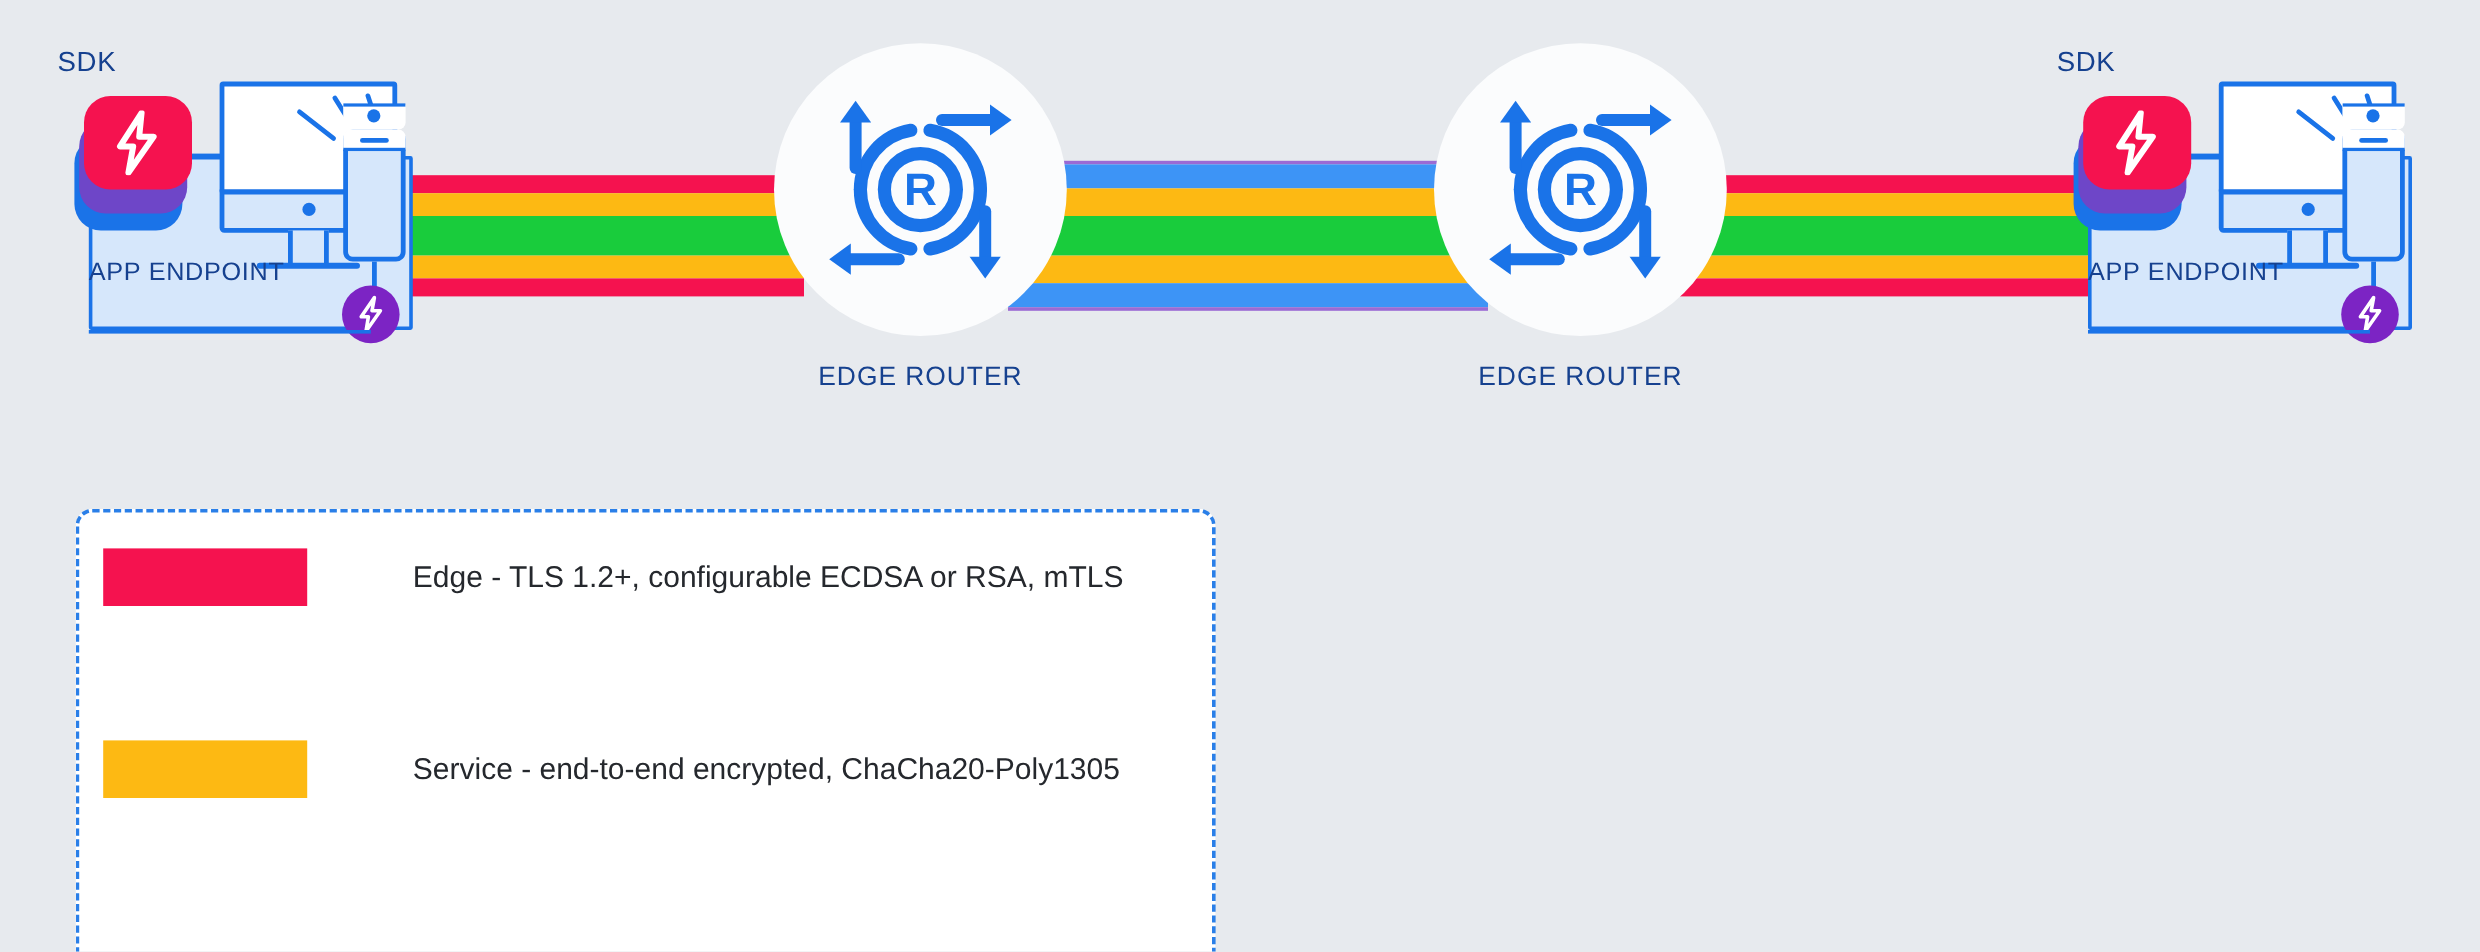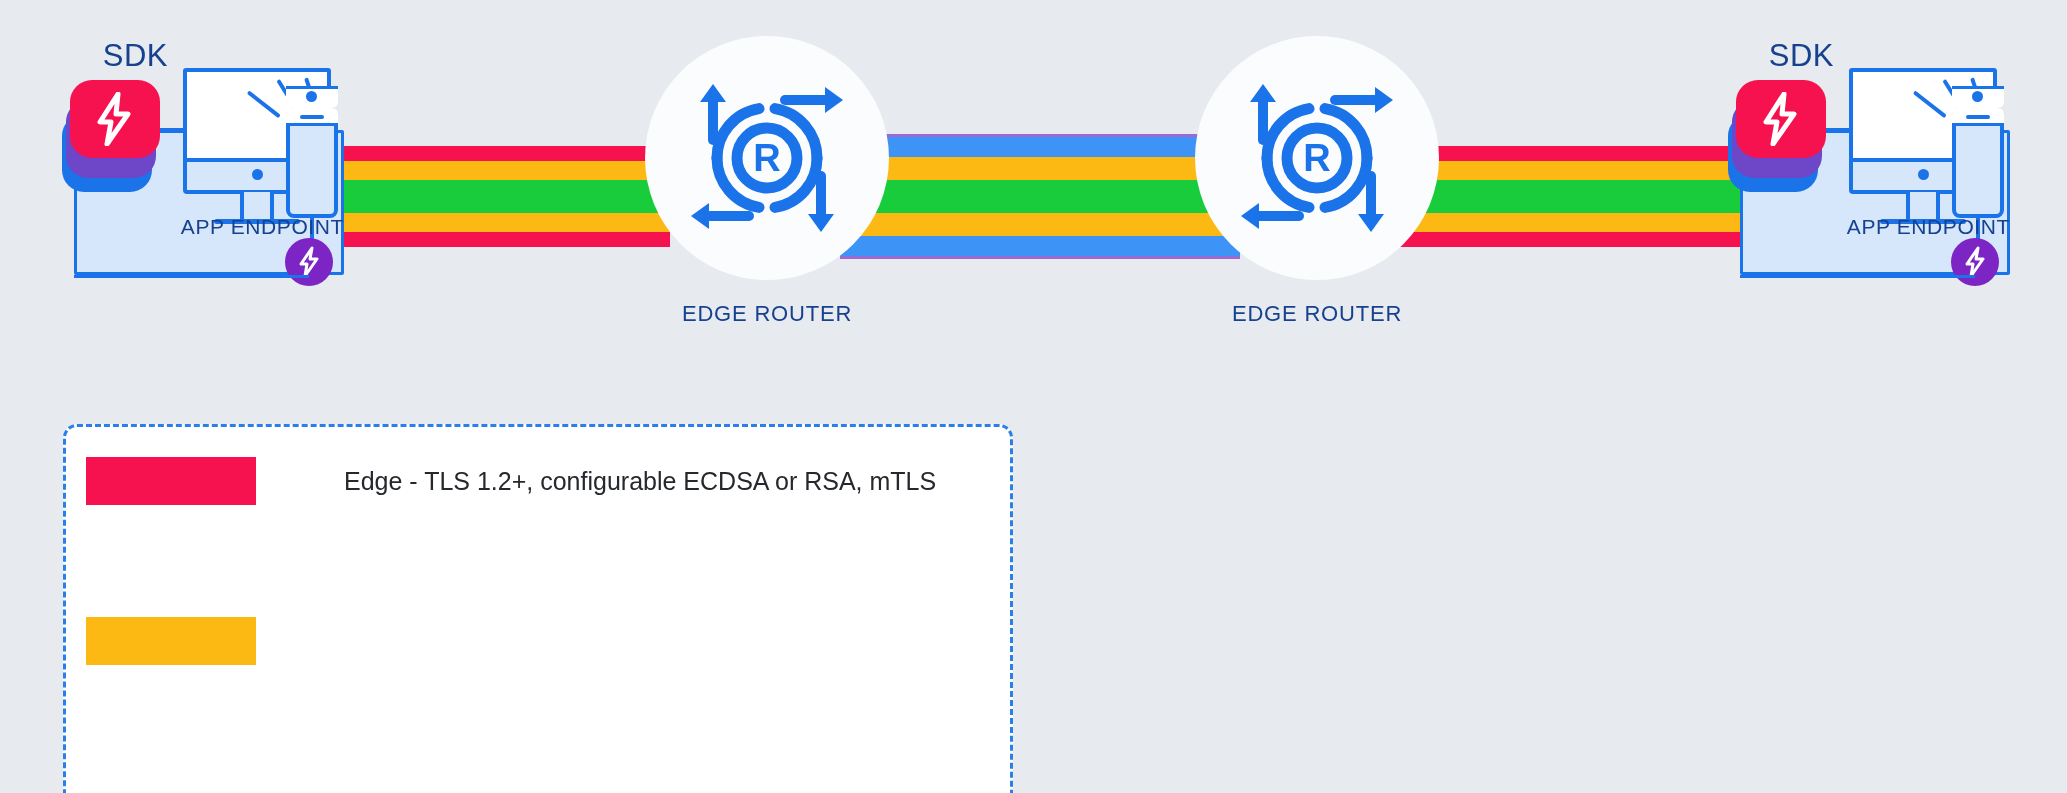--- a/index.html
+++ b/index.html
@@ -18,21 +18,21 @@
   .endpoint-group { position: absolute; top: 0; }
   .endpoint-box {
     position: absolute;
     background: #d6e7fb;
     border: 3px solid #1a73e8;
     border-radius: 2px;
   }
   .endpoint-label {
     position: absolute;
     width: 100%;
-    text-align: right;
+    text-align: left;
     color: #16418f;
     font-size: 21px;
     letter-spacing: 0.6px;
     font-weight: 400;
     white-space: nowrap;
   }
 
   
   .monitor { position: absolute; }
   .mon-screen {
@@ -121,22 +121,22 @@
     border-radius: 22px;
   }
   .sdk-l-bottom { left: 0;  top: 34px; background: #1a73e8; }
   .sdk-l-mid    { left: 4px;top: 20px; background: #6e46c8; }
   .sdk-l-top    { left: 8px;top: 0px;  background: #f5124f; }
   .sdk-bolt {
     position: absolute; left: 30px; top: 12px;
     width: 44px; height: 54px;
   }
   .sdk-label {
-    position: absolute; width: 120px; text-align: right;
-    color: #16418f; font-size: 31px; letter-spacing: 0.5px;
+    position: absolute; width: 120px; text-align: left;
+    color: #16418f; font-size: 23px; letter-spacing: 0.5px;
   }
 
   
   .purple-badge {
     position: absolute;
     width: 48px; height: 48px;
     border-radius: 50%;
     background: #7c24c4;
     display: flex; align-items: center; justify-content: center;
   }
@@ -352,16 +352,17 @@
     <div style="position:absolute; left:74px; top:275px; width:235px; height:3px; background:#1a73e8;"></div>
   </div>
 
   <div id="legend">
     <div class="legend-row" style="left:20px; top:30px;">
       <div class="legend-swatch" style="background:#f5124f;"></div>
       <span class="legend-text">Edge - TLS 1.2+, configurable ECDSA or RSA, mTLS</span>
     </div>
     <div class="legend-row" style="left:20px; top:190px;">
       <div class="legend-swatch" style="background:#fdb913;"></div>
+      <span class="legend-text">Service - end-to-end encrypted, ChaCha20-Poly1305</span>
     </div>
   </div>
 
 </div>
 
 </body></html>

